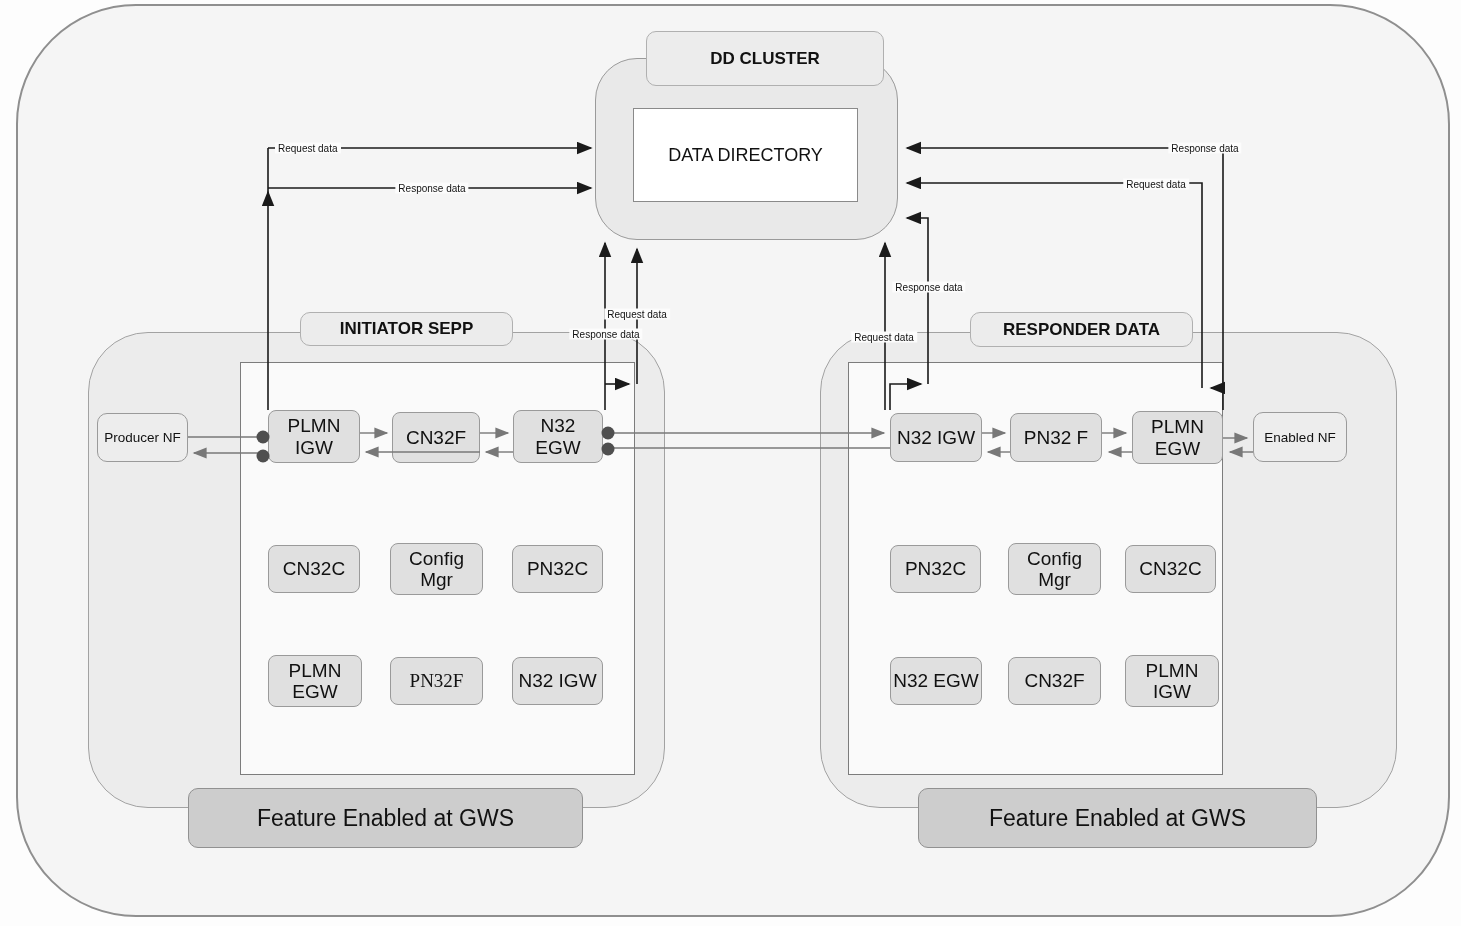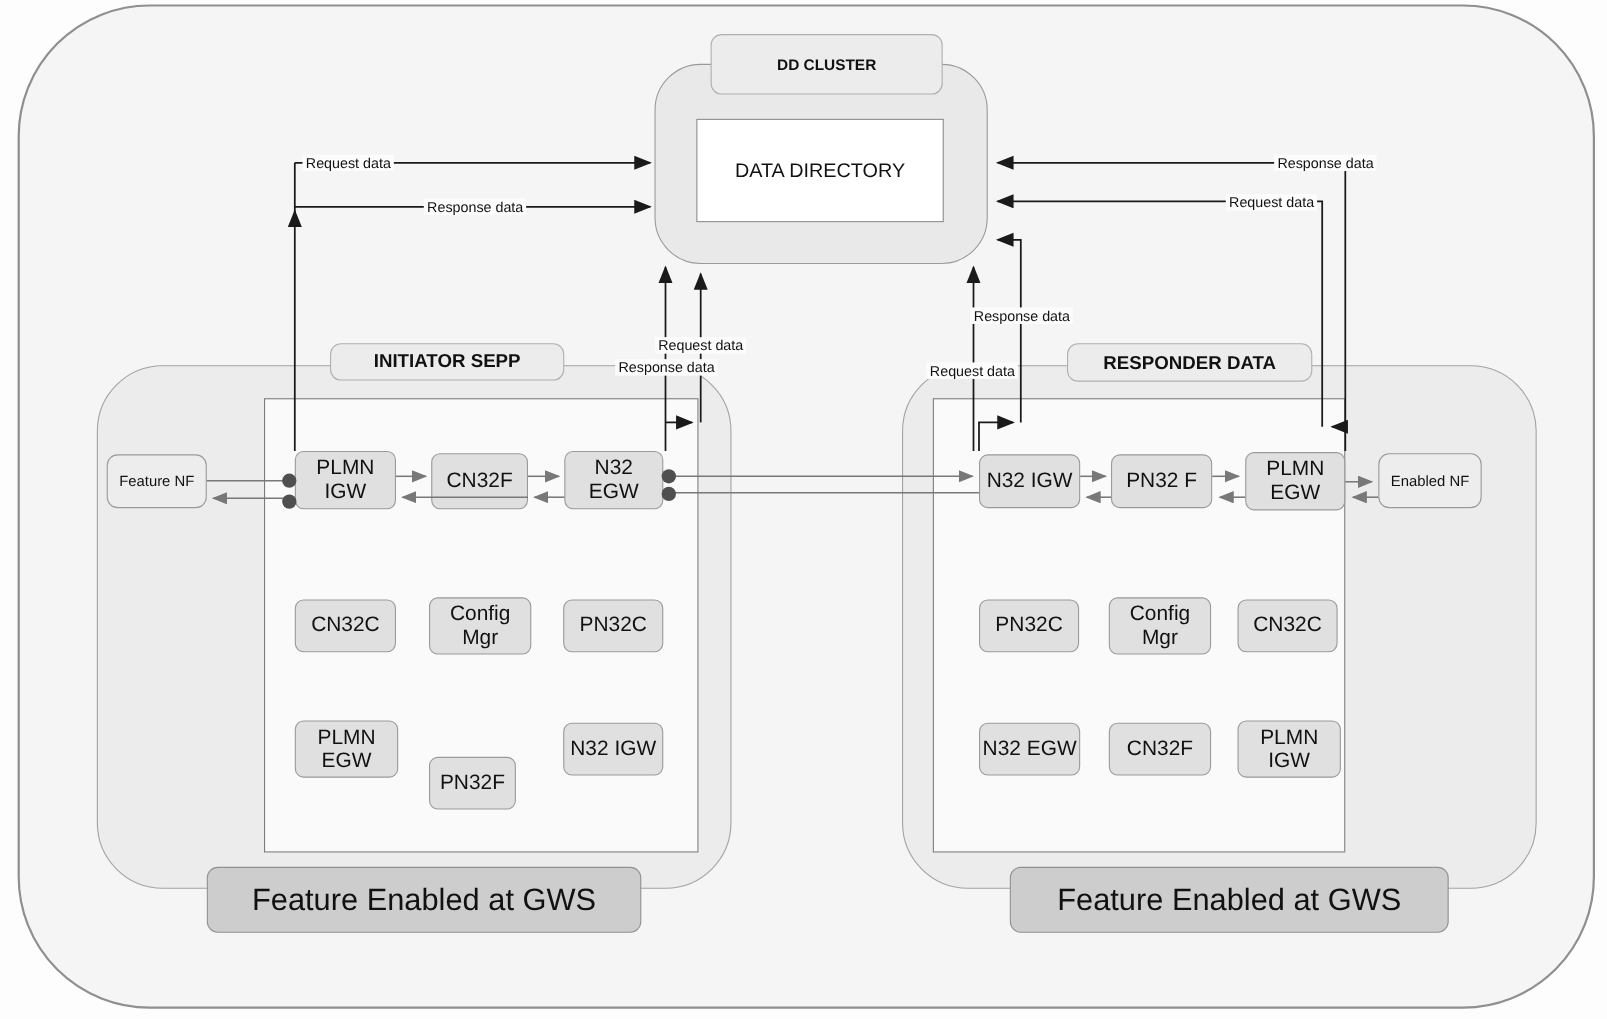--- a/index.html
+++ b/index.html
@@ -9,30 +9,30 @@
   .dotted{background-image:radial-gradient(rgba(0,0,0,0.045) 1px,transparent 1px);background-size:6px 6px;}
   .outer{left:16px;top:4px;width:1434px;height:913px;border:2px solid #8f8f8f;border-radius:120px;background:#f5f5f5;}
   .sepp{width:577px;height:476px;top:332px;border:1.5px solid #a2a2a2;border-radius:60px;background:#ececec;}
   .sepp.left{left:88px;}
   .sepp.right{left:820px;}
   .inner-rect{top:362px;height:413px;background:#fafafa;border:1px solid #7c7c7c;}
   .inner-rect.left{left:240px;width:395px;}
   .inner-rect.right{left:848px;width:375px;}
   .dd-container{left:595px;top:58px;width:303px;height:182px;border:1.5px solid #9a9a9a;border-radius:42px;background:#e9e9e9;}
   .title-chip{display:flex;align-items:center;justify-content:center;font-weight:bold;font-size:17px;color:#111;background:#ececec;border:1.5px solid #b0b0b0;border-radius:10px;}
-  .dd-label{left:646px;top:31px;width:211px;height:55px;font-size:14px;}
+  .dd-label{left:646px;top:31px;width:238px;height:55px;font-size:17px;}
   .init-label{left:300px;top:312px;width:213px;height:34px;}
   .resp-label{left:970px;top:312px;width:223px;height:35px;}
   .dd-inner{left:633px;top:108px;width:225px;height:94px;background:#ffffff;border:1.5px solid #8a8a8a;display:flex;align-items:center;justify-content:center;font-size:18px;color:#111;}
-  .feature{top:788px;height:60px;background:#cdcdcd;border:1.5px solid #919191;border-radius:10px;display:flex;align-items:center;justify-content:center;font-size:28px;color:#111;}
+  .feature{top:788px;height:60px;background:#cdcdcd;border:1.5px solid #919191;border-radius:10px;display:flex;align-items:center;justify-content:center;font-size:23px;color:#111;}
   .feature.left{left:188px;width:395px;}
   .feature.right{left:918px;width:399px;}
   .node{background:#e0e0e0;border:1.5px solid #9a9a9a;border-radius:8px;display:flex;align-items:center;justify-content:center;text-align:center;font-size:19px;line-height:1.12;color:#111;padding:2px;}
   .nf{background:#ededed;border:1.5px solid #9a9a9a;border-radius:10px;display:flex;align-items:center;justify-content:center;font-size:13.5px;color:#111;}
-  .chip{position:absolute;background:#fcfcfc;padding:0 3px;font-size:13px;color:#111;white-space:nowrap;z-index:6;}
+  .chip{position:absolute;background:#fcfcfc;padding:0 3px;font-size:10px;color:#111;white-space:nowrap;z-index:6;}
   .chip.center{transform:translate(-50%,-50%);}
   .chip.vcenter{transform:translateY(-50%);}
   svg.overlay{position:absolute;left:0;top:0;z-index:5;pointer-events:none;}
   .z1{z-index:1}.z2{z-index:2}.z3{z-index:3}.z4{z-index:4}
 </style>
 </head>
 <body>
 
 <div class="canvas">
 
@@ -47,32 +47,32 @@
   <div class="abs dd-container dotted z2"></div>
   <div class="abs title-chip dd-label z4">DD CLUSTER</div>
   <div class="abs title-chip init-label z4">INITIATOR SEPP</div>
 
   <div class="abs dd-inner z3">DATA DIRECTORY</div>
   <div class="abs title-chip resp-label z4">RESPONDER DATA</div>
 
   <div class="abs feature left dotted z4">Feature Enabled at GWS</div>
   <div class="abs feature right dotted z4">Feature Enabled at GWS</div>
 
-  <div class="abs nf z3" style="left:97px;top:413px;width:91px;height:49px;">Feature NF</div>
+  <div class="abs nf z3" style="left:97px;top:413px;width:91px;height:49px;">Producer NF</div>
   <div class="abs nf z3" style="left:1253px;top:412px;width:94px;height:50px;">Enabled NF</div>
 
   <div class="abs node z3" style="left:268px;top:410px;width:92px;height:53px;">PLMN IGW</div>
   <div class="abs node z3" style="left:392px;top:412px;width:88px;height:51px;">CN32F</div>
   <div class="abs node z3" style="left:513px;top:410px;width:90px;height:53px;">N32 EGW</div>
 
   <div class="abs node z3" style="left:268px;top:545px;width:92px;height:48px;">CN32C</div>
   <div class="abs node z3" style="left:390px;top:543px;width:93px;height:52px;">Config Mgr</div>
   <div class="abs node z3" style="left:512px;top:545px;width:91px;height:48px;">PN32C</div>
   <div class="abs node z3" style="left:268px;top:655px;width:94px;height:52px;">PLMN EGW</div>
-  <div class="abs node z3" style="left:390px;top:688px;width:79px;height:48px;">PN32F</div>
+  <div class="abs node z3" style="left:390px;top:657px;width:93px;height:48px;font-family:Liberation Serif, serif;">PN32F</div>
   <div class="abs node z3" style="left:512px;top:657px;width:91px;height:48px;">N32 IGW</div>
 
   <div class="abs node z3" style="left:890px;top:413px;width:92px;height:49px;">N32 IGW</div>
   <div class="abs node z3" style="left:1010px;top:413px;width:92px;height:49px;">PN32 F</div>
   <div class="abs node z3" style="left:1132px;top:411px;width:91px;height:53px;">PLMN EGW</div>
 
   <div class="abs node z3" style="left:890px;top:545px;width:91px;height:48px;">PN32C</div>
   <div class="abs node z3" style="left:1008px;top:543px;width:93px;height:52px;">Config Mgr</div>
   <div class="abs node z3" style="left:1125px;top:545px;width:91px;height:48px;">CN32C</div>
   <div class="abs node z3" style="left:890px;top:657px;width:92px;height:48px;">N32 EGW</div>

